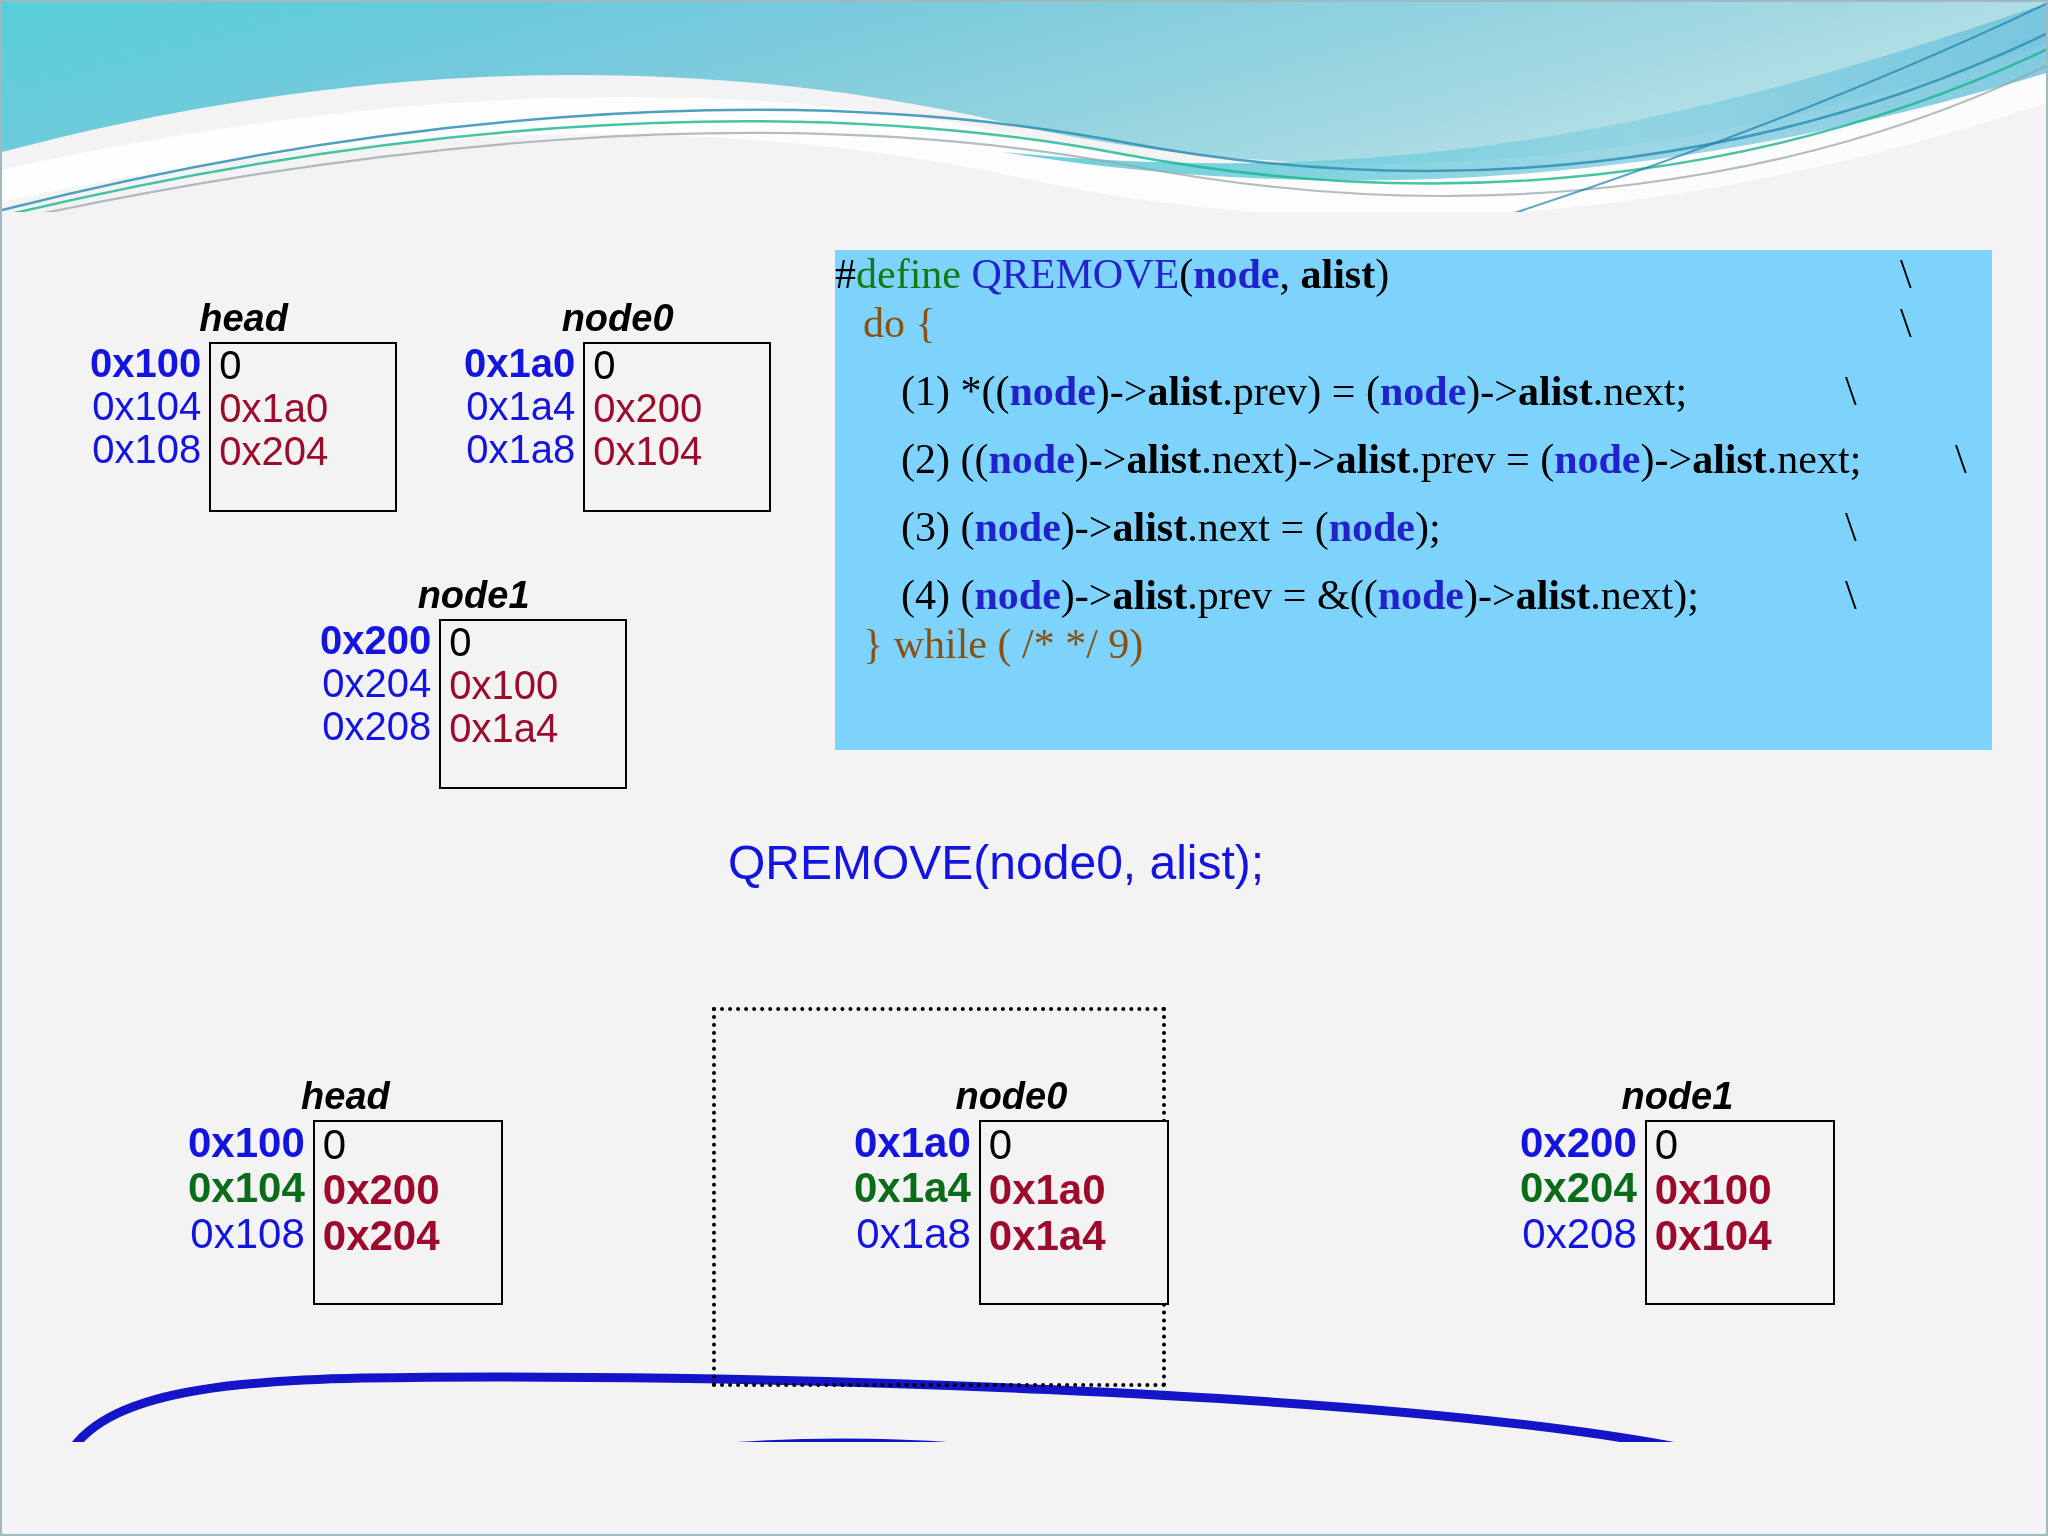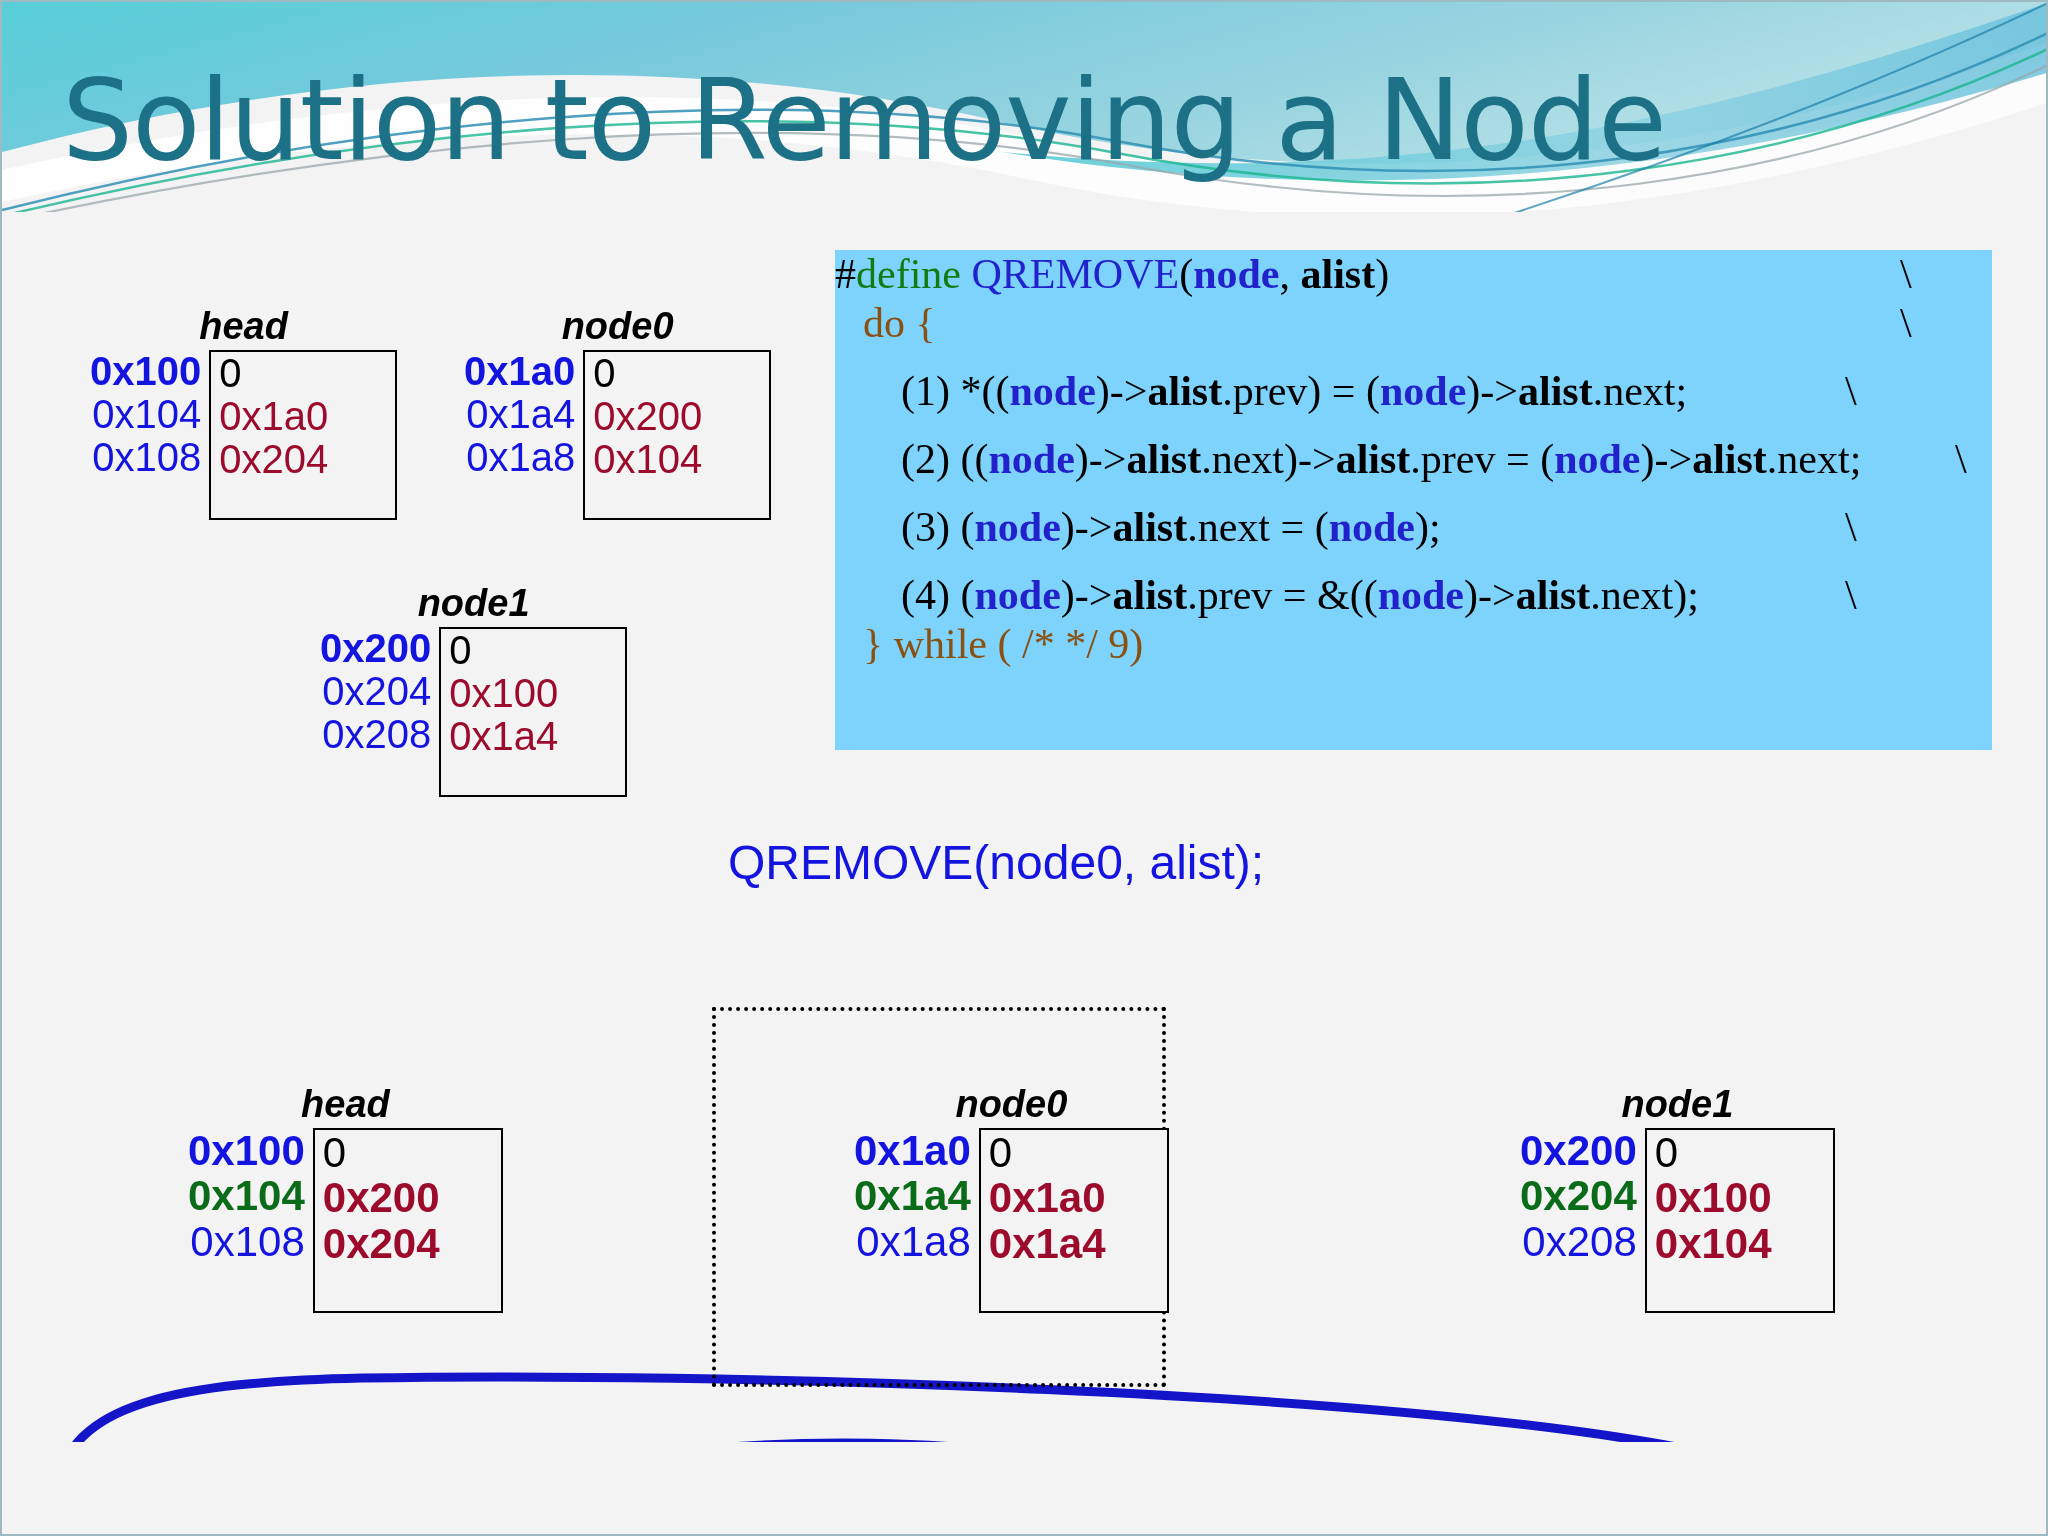--- a/index.html
+++ b/index.html
@@ -29,21 +29,21 @@
     font-size:112px;
     line-height:1.0;
     font-weight:400;
     color:#1d7186;
     letter-spacing:-1px;
     white-space:nowrap;
     z-index:6;
   }
 
   
-  .memblock{position:absolute;margin-top:8px;}
+  .memblock{position:absolute;}
   .memlabel{
     font-family:"Liberation Sans",sans-serif;
     font-weight:bold;font-style:italic;
     font-size:38px;color:#000;
     text-align:center;
     margin-bottom:2px;
   }
   .memrows{display:flex;}
   .addrcol{display:flex;flex-direction:column;align-items:flex-end;}
   .valcol{
@@ -163,21 +163,20 @@
       <path d="M0,215 L0,168 C320,96 700,62 1040,138 C1380,214 1720,172 2048,56 L2048,100
                C1700,215 1360,250 1020,176 C680,102 320,130 0,200 Z" fill="url(#gWhite)"></path>
       <path d="M2048,0 C1700,120 1400,190 1000,150 C1400,215 1750,160 2048,70 Z" fill="url(#gTeal2)" opacity="0.85"></path>
       <path d="M0,208 C350,120 760,72 1120,140 C1480,208 1800,150 2048,30" fill="none" stroke="#2f8fb5" stroke-width="2.5" opacity="0.85"></path>
       <path d="M0,214 C350,130 760,84 1120,152 C1480,220 1800,164 2048,46" fill="none" stroke="#19b58e" stroke-width="2.5" opacity="0.8"></path>
       <path d="M0,220 C360,142 770,96 1130,164 C1490,232 1810,178 2048,62" fill="none" stroke="#9aa5a8" stroke-width="2.2" opacity="0.75"></path>
       <path d="M1500,215 C1700,150 1880,80 2048,0" fill="none" stroke="#1d7fa8" stroke-width="2" opacity="0.7"></path>
     </svg>
   </div>
 
-  <div id="title">Solution to Removing a Node</div>
 
   <div class="memblock" id="head-top">
     <div class="memlabel">head</div>
     <div class="memrows">
       <div class="addrcol">
         <div class="addr bold">0x100</div>
         <div class="addr">0x104</div>
         <div class="addr">0x108</div>
       </div>
       <div class="valcol">

